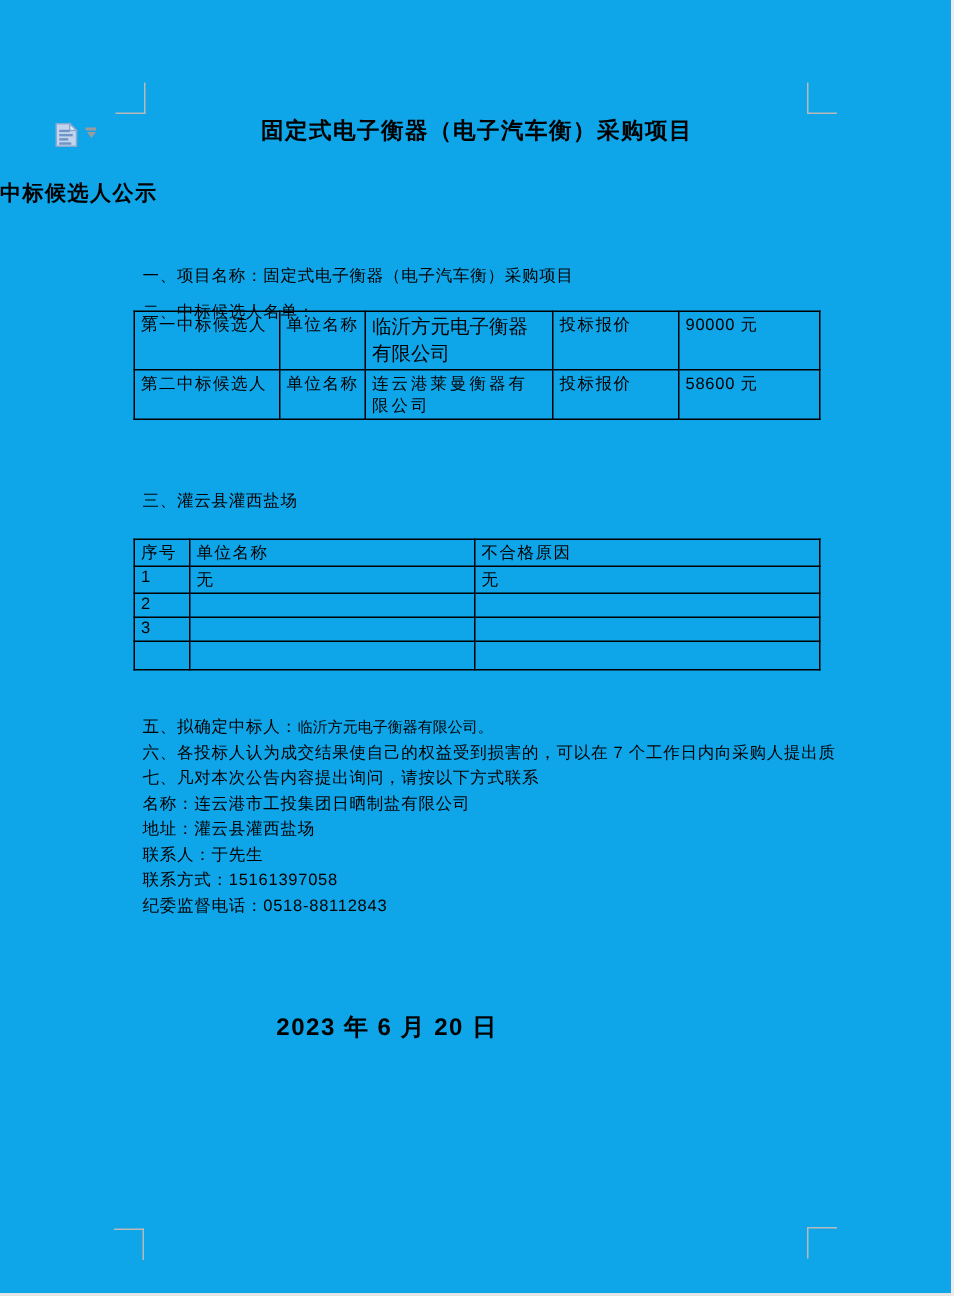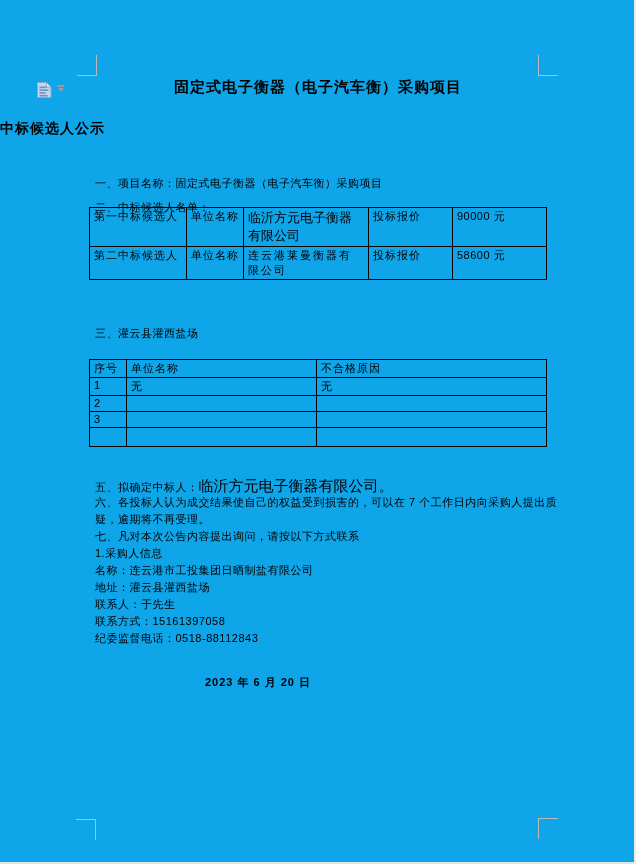--- a/index.html
+++ b/index.html
@@ -39,22 +39,22 @@
   .tbl-candidates td{height:30px;}
   .unit-big{font-size:13px;letter-spacing:0;}
   .unit-spaced{letter-spacing:2px;}
   .num{letter-spacing:0.5px;}
   .tbl-invalid{left:89px;top:359px;width:457px;}
   .tbl-invalid td{height:13px;padding:1px 4px;}
   .tbl-invalid tr.tall td{height:16px;}
   
   .paras{left:95px;top:477px;width:448px;}
   .paras .line{height:17px;line-height:17px;white-space:nowrap;}
-  .company-big{font-size:15px;letter-spacing:0;}
-  .doc-date{left:0;top:675px;width:516px;text-align:center;font-size:11px;font-weight:bold;letter-spacing:1px;}
+  .company-big{font-size:10px;letter-spacing:0;}
+  .doc-date{left:0;top:675px;width:516px;text-align:center;font-size:16px;font-weight:bold;letter-spacing:1px;}
 </style>
 </head>
 <body>
 
 <div class="page">
 
   <div class="mark mark-tl"></div>
   <div class="mark mark-tr"></div>
   <div class="mark mark-bl"></div>
   <div class="mark mark-br"></div>
@@ -143,23 +143,21 @@
       <td></td>
     </tr>
   </tbody>
     </table>
 
   <div class="abs body-text paras">
     <div class="line">
       <span>五、拟确定中标人：</span><span class="company-big">临沂方元电子衡器有限公司。</span>
     </div>
     <div class="line">六、各投标人认为成交结果使自己的权益受到损害的，可以在 7 个工作日内向采购人提出质</div>
-    <div class="line">疑，逾期将不再受理。</div>
     <div class="line">七、凡对本次公告内容提出询问，请按以下方式联系</div>
-    <div class="line">1.采购人信息</div>
     <div class="line">名称：连云港市工投集团日晒制盐有限公司</div>
     <div class="line">地址：灌云县灌西盐场</div>
     <div class="line">联系人：于先生</div>
     <div class="line">联系方式：15161397058</div>
     <div class="line">纪委监督电话：0518-88112843</div>
   </div>
 
   <div class="abs doc-date">2023 年 6 月 20 日</div>
 
 </div>

